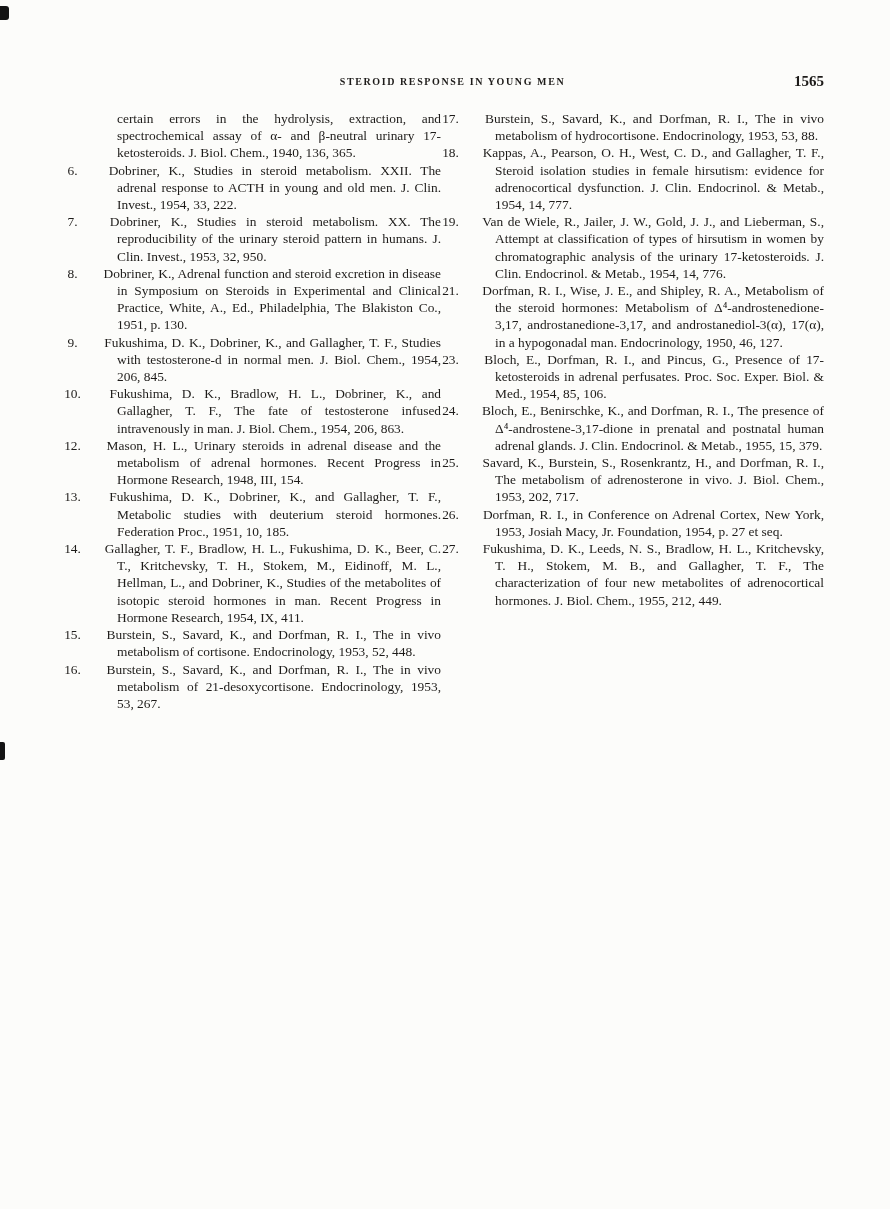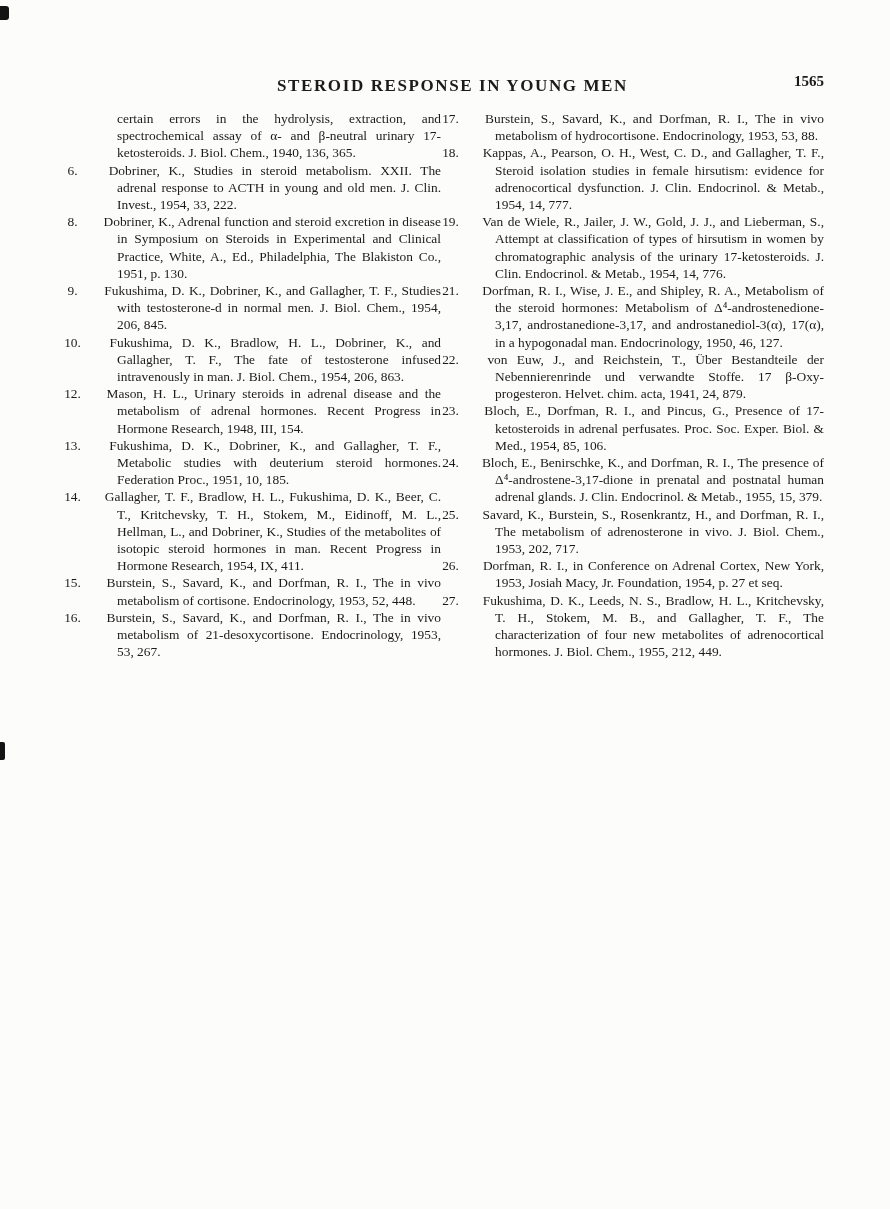--- a/index.html
+++ b/index.html
@@ -17,21 +17,21 @@
     top: 76px;
     left: 81px;
     width: 743px;
     height: 20px;
   }
   .running-title {
     position: absolute;
     left: 0; right: 0;
     text-align: center;
     font-weight: 700;
-    font-size: 17px;
+    font-size: 10px;
     letter-spacing: 1.6px;
     white-space: nowrap;
   }
   .page-number {
     position: absolute;
     right: 0;
     top: -3px;
     font-weight: 700;
     font-size: 15px;
   }
@@ -73,36 +73,36 @@
   <div class="page-header">
     <div class="running-title">STEROID RESPONSE IN YOUNG MEN</div>
     <div class="page-number">1565</div>
   </div>
 
   <div class="columns">
 
     <div class="col-left">
       <div class="ref continuation"><span class="ref-text">certain errors in the hydrolysis, extraction, and spectrochemical assay of α- and β-neutral urinary 17-ketosteroids. J. Biol. Chem., 1940, 136, 365.</span></div>
       <div class="ref"><span class="ref-num">6.</span> <span class="ref-text">Dobriner, K., Studies in steroid metabolism. XXII. The adrenal response to ACTH in young and old men. J. Clin. Invest., 1954, 33, 222.</span></div>
+      <div class="ref"><span class="ref-num">7.</span> <span class="ref-text">Dobriner, K., Studies in steroid metabolism. XX. The reproducibility of the urinary steroid pattern in humans. J. Clin. Invest., 1953, 32, 950.</span></div>
       <div class="ref"><span class="ref-num">8.</span> <span class="ref-text">Dobriner, K., Adrenal function and steroid excretion in disease in Symposium on Steroids in Experimental and Clinical Practice, White, A., Ed., Philadelphia, The Blakiston Co., 1951, p. 130.</span></div>
       <div class="ref"><span class="ref-num">9.</span> <span class="ref-text">Fukushima, D. K., Dobriner, K., and Gallagher, T. F., Studies with testosterone-d in normal men. J. Biol. Chem., 1954, 206, 845.</span></div>
       <div class="ref"><span class="ref-num">10.</span> <span class="ref-text">Fukushima, D. K., Bradlow, H. L., Dobriner, K., and Gallagher, T. F., The fate of testosterone infused intravenously in man. J. Biol. Chem., 1954, 206, 863.</span></div>
       <div class="ref"><span class="ref-num">12.</span> <span class="ref-text">Mason, H. L., Urinary steroids in adrenal disease and the metabolism of adrenal hormones. Recent Progress in Hormone Research, 1948, III, 154.</span></div>
       <div class="ref"><span class="ref-num">13.</span> <span class="ref-text">Fukushima, D. K., Dobriner, K., and Gallagher, T. F., Metabolic studies with deuterium steroid hormones. Federation Proc., 1951, 10, 185.</span></div>
       <div class="ref"><span class="ref-num">14.</span> <span class="ref-text">Gallagher, T. F., Bradlow, H. L., Fukushima, D. K., Beer, C. T., Kritchevsky, T. H., Stokem, M., Eidinoff, M. L., Hellman, L., and Dobriner, K., Studies of the metabolites of isotopic steroid hormones in man. Recent Progress in Hormone Research, 1954, IX, 411.</span></div>
       <div class="ref"><span class="ref-num">15.</span> <span class="ref-text">Burstein, S., Savard, K., and Dorfman, R. I., The in vivo metabolism of cortisone. Endocrinology, 1953, 52, 448.</span></div>
       <div class="ref"><span class="ref-num">16.</span> <span class="ref-text">Burstein, S., Savard, K., and Dorfman, R. I., The in vivo metabolism of 21-desoxycortisone. Endocrinology, 1953, 53, 267.</span></div>
     </div>
 
     <div class="col-right">
       <div class="ref"><span class="ref-num">17.</span> <span class="ref-text">Burstein, S., Savard, K., and Dorfman, R. I., The in vivo metabolism of hydrocortisone. Endocrinology, 1953, 53, 88.</span></div>
       <div class="ref"><span class="ref-num">18.</span> <span class="ref-text">Kappas, A., Pearson, O. H., West, C. D., and Gallagher, T. F., Steroid isolation studies in female hirsutism: evidence for adrenocortical dysfunction. J. Clin. Endocrinol. &amp; Metab., 1954, 14, 777.</span></div>
       <div class="ref"><span class="ref-num">19.</span> <span class="ref-text">Van de Wiele, R., Jailer, J. W., Gold, J. J., and Lieberman, S., Attempt at classification of types of hirsutism in women by chromatographic analysis of the urinary 17-ketosteroids. J. Clin. Endocrinol. &amp; Metab., 1954, 14, 776.</span></div>
       <div class="ref"><span class="ref-num">21.</span> <span class="ref-text">Dorfman, R. I., Wise, J. E., and Shipley, R. A., Metabolism of the steroid hormones: Metabolism of Δ⁴-androstenedione-3,17, androstanedione-3,17, and androstanediol-3(α), 17(α), in a hypogonadal man. Endocrinology, 1950, 46, 127.</span></div>
-      <div class="ref"><span class="ref-num">22.</span> <span class="ref-text">von Euw, J., and Reichstein, T., Über Bestandteile der Nebennierenrinde und verwandte Stoffe. 17 β-Oxy-progesteron. Helvet. chim. acta, 1941, 24, 879.</span></div>
       <div class="ref"><span class="ref-num">23.</span> <span class="ref-text">Bloch, E., Dorfman, R. I., and Pincus, G., Presence of 17-ketosteroids in adrenal perfusates. Proc. Soc. Exper. Biol. &amp; Med., 1954, 85, 106.</span></div>
       <div class="ref"><span class="ref-num">24.</span> <span class="ref-text">Bloch, E., Benirschke, K., and Dorfman, R. I., The presence of Δ⁴-androstene-3,17-dione in prenatal and postnatal human adrenal glands. J. Clin. Endocrinol. &amp; Metab., 1955, 15, 379.</span></div>
       <div class="ref"><span class="ref-num">25.</span> <span class="ref-text">Savard, K., Burstein, S., Rosenkrantz, H., and Dorfman, R. I., The metabolism of adrenosterone in vivo. J. Biol. Chem., 1953, 202, 717.</span></div>
       <div class="ref"><span class="ref-num">26.</span> <span class="ref-text">Dorfman, R. I., in Conference on Adrenal Cortex, New York, 1953, Josiah Macy, Jr. Foundation, 1954, p. 27 et seq.</span></div>
       <div class="ref"><span class="ref-num">27.</span> <span class="ref-text">Fukushima, D. K., Leeds, N. S., Bradlow, H. L., Kritchevsky, T. H., Stokem, M. B., and Gallagher, T. F., The characterization of four new metabolites of adrenocortical hormones. J. Biol. Chem., 1955, 212, 449.</span></div>
     </div>
 
   </div>
 </div>
 

